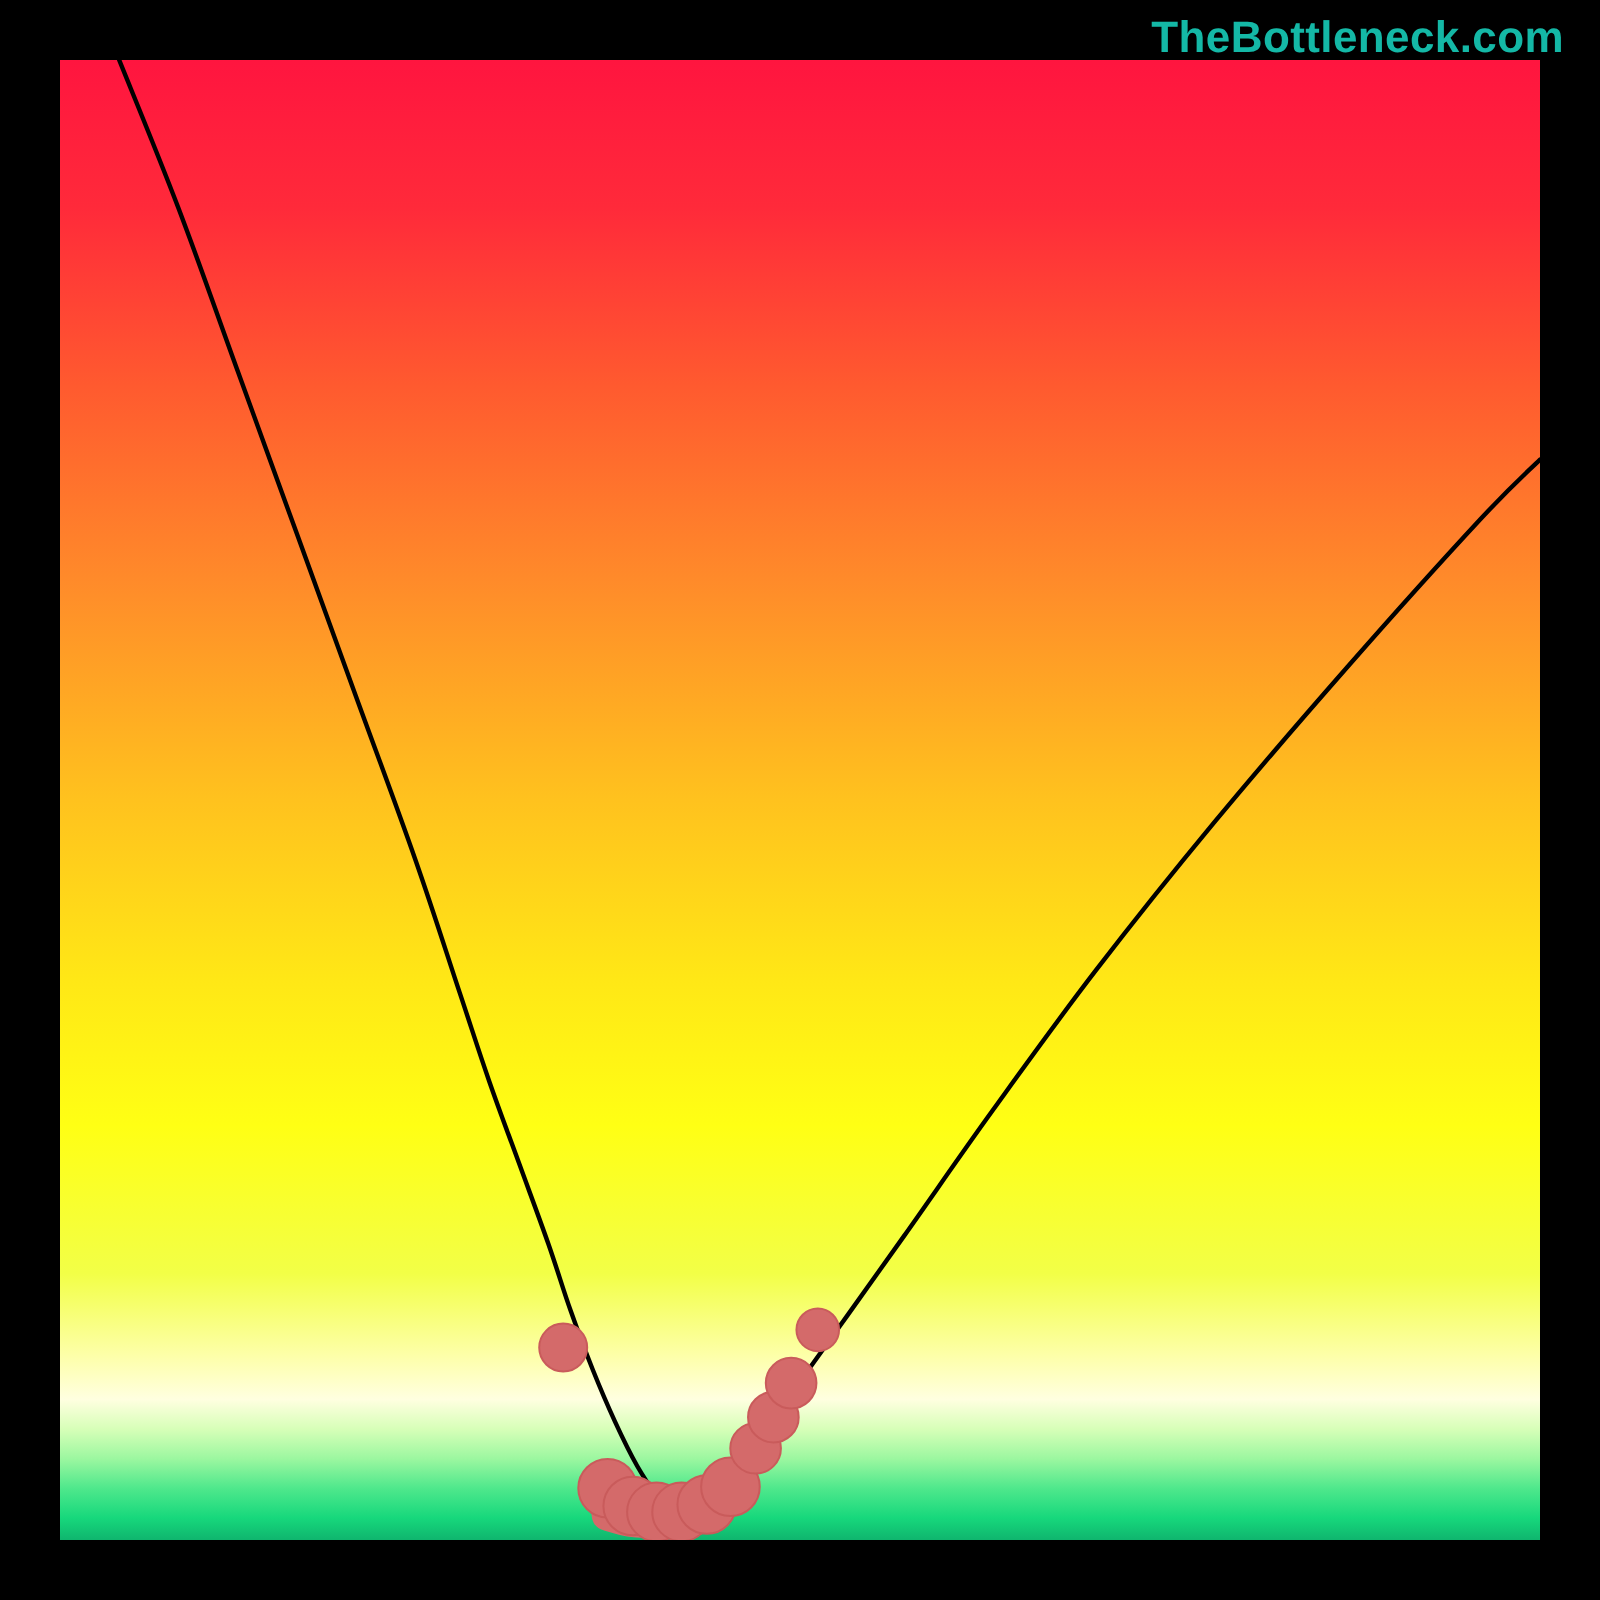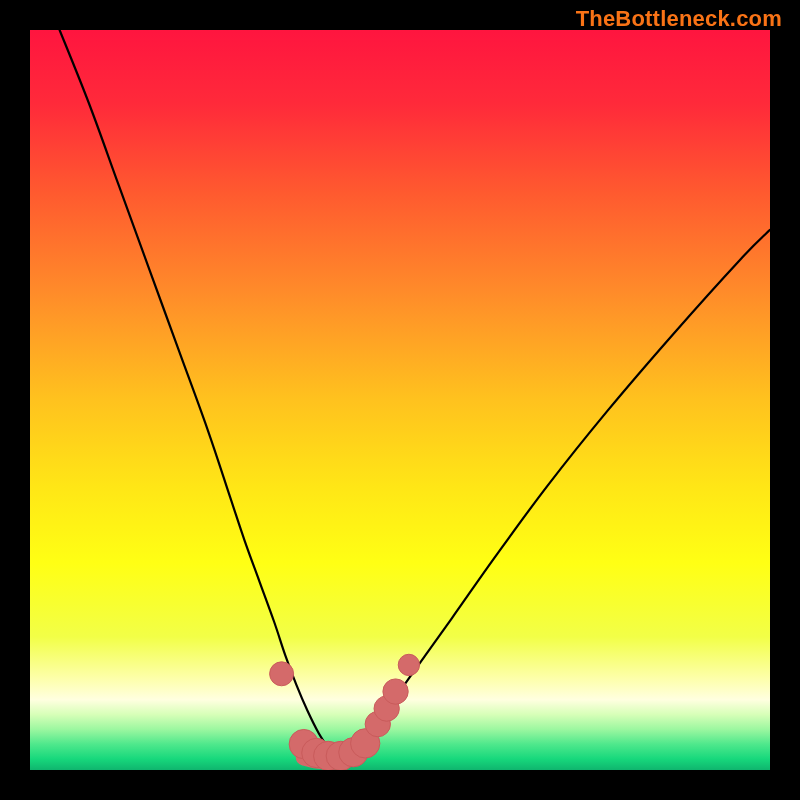--- a/index.html
+++ b/index.html
@@ -40,21 +40,21 @@
     width: 740px;
     height: 740px;
   }
   .watermark {
     position: absolute;
     top: 6px;
     right: 18px;
     font-family: Arial, Helvetica, sans-serif;
     font-size: 22px;
     font-weight: 600;
-    color: #f97316;
+    color: #14b8a6;
     letter-spacing: 0.2px;
   }
   svg { display: block; }
 </style>
 </head>
 <body>
 
 <div class="frame">
   <div class="watermark">TheBottleneck.com</div>
 

